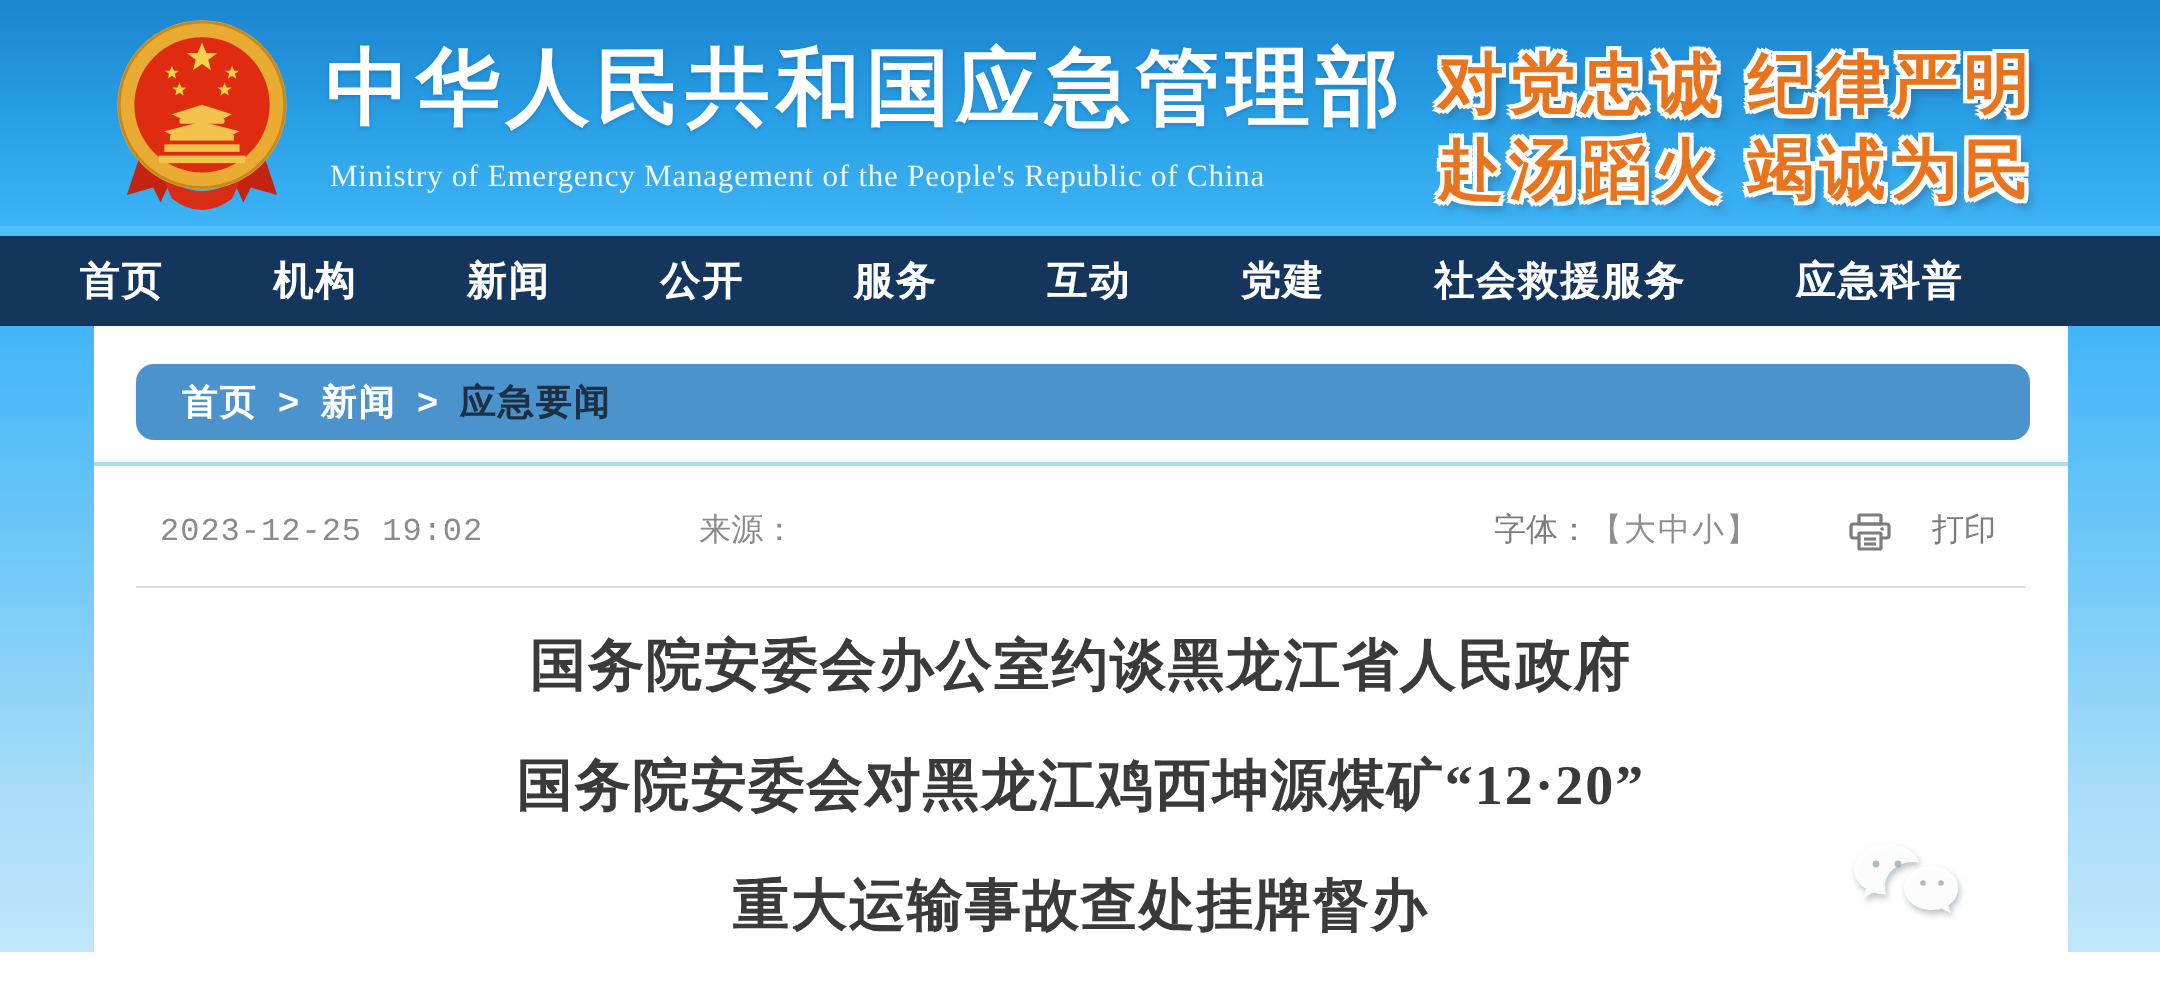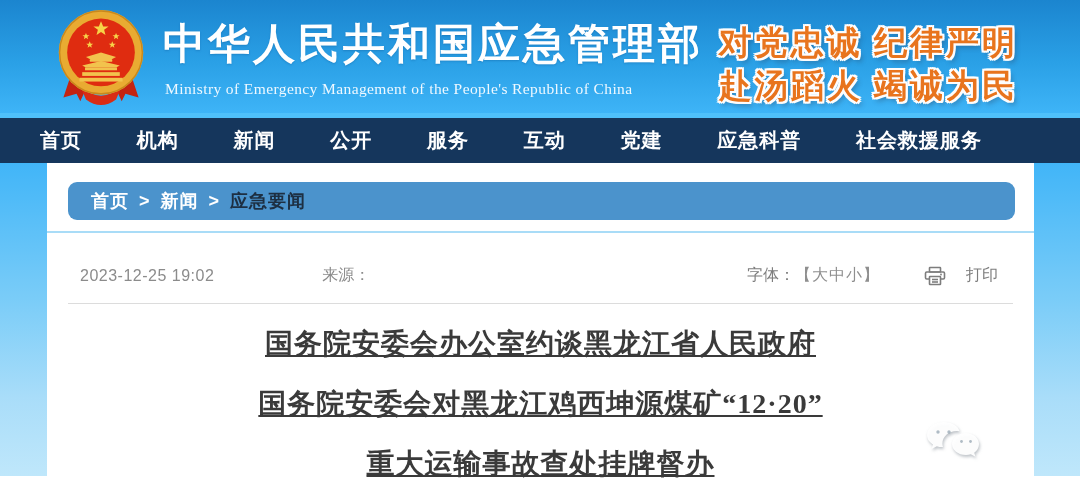--- a/index.html
+++ b/index.html
@@ -72,41 +72,41 @@
   .breadcrumb .crumb { color:#fff; cursor:pointer; text-decoration:none; }
   .breadcrumb .sep { margin:0 10px; color:#fff; font-weight:bold; }
   .breadcrumb .current { color:#1d2f42; cursor:default; }
 
   .article {
     position:absolute; left:0; right:0; top:68px; bottom:0;
     border-top:2px solid #a9dcf7;
   }
   .meta-row {
     display:flex; align-items:center;
-    padding:32px 36px 0 33px;
-    font-family:Liberation Sans, sans-serif;
+    padding:22px 36px 0 33px;
+    font-family:Liberation Mono, monospace;
     font-size:16px; color:#8b8b8b;
   }
   .meta-date { letter-spacing:.5px; }
   .meta-source { margin-left:108px; }
   .meta-spacer { flex:1; }
   .meta-font { display:flex; align-items:center; color:#7d7d7d; }
   .meta-font .sizes { color:#8f8f8f; cursor:pointer; letter-spacing:1px; }
   .meta-print { display:flex; align-items:center; margin-left:44px; cursor:pointer; color:#7d7d7d; gap:20px; }
   .printer-icon { display:inline-block; width:22px; height:20px; }
 
   .divider { border-bottom:1px solid #dcdcdc; margin:17px 21px 0 21px; }
 
   .titles {
     margin-top:23px; text-align:center;
     font-family:"Liberation Serif", serif;
     font-weight:bold; font-size:28px; color:#3a3a3a;
     letter-spacing:1px;
   }
-  .title-line { margin-bottom:27px; line-height:33px;text-decoration:underline; }
+  .title-line { margin-bottom:27px; line-height:33px; }
 
   .watermark {
     position:absolute; right:52px; bottom:12px;
     display:flex; align-items:center; gap:9px;
     pointer-events:none;
   }
   .watermark .wm-text {
     font-size:31px; font-weight:bold; letter-spacing:3px;
     color:rgba(255,255,255,.96);
     text-shadow:1px 2px 2px rgba(120,130,140,.55), -1px -1px 1px rgba(160,170,180,.35);
@@ -159,22 +159,22 @@
 <div class="header-sep"></div>
 
 <div class="nav">
   <a>首页</a>
   <a>机构</a>
   <a>新闻</a>
   <a>公开</a>
   <a>服务</a>
   <a>互动</a>
   <a>党建</a>
+  <a>社会救援服务</a>
   <a>应急科普</a>
-  <a>社会救援服务</a>
 </div>
 
 <div class="page">
   <div class="content">
 
     <div class="breadcrumb">
       <a class="crumb">首页</a>
       <span class="sep">&gt;</span>
       <a class="crumb">新闻</a>
       <span class="sep">&gt;</span>

